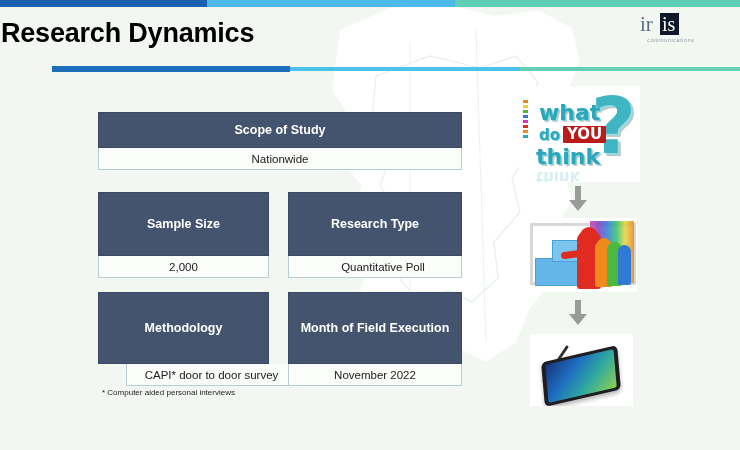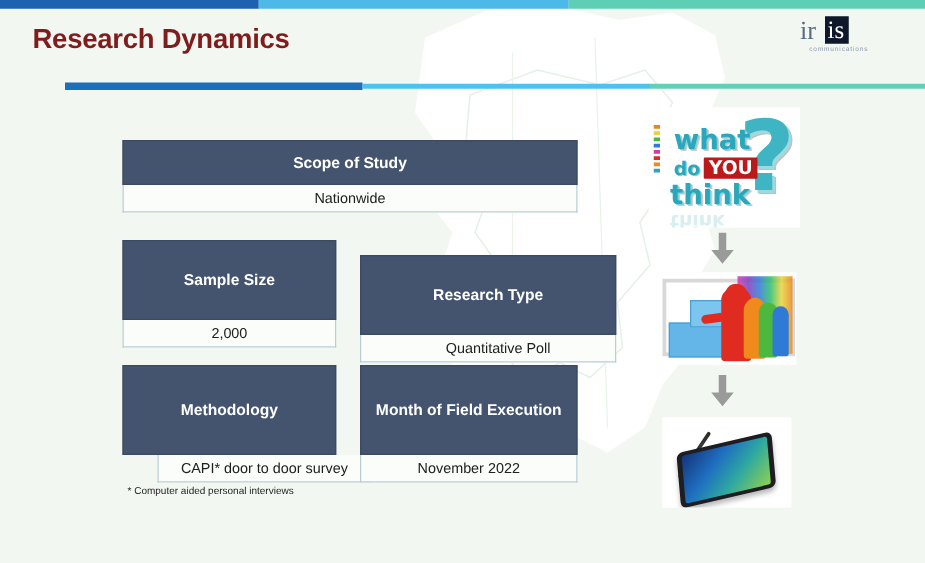--- a/index.html
+++ b/index.html
@@ -39,25 +39,25 @@
     height: 7px;
     display: flex;
   }
   .topbar .seg-a { width: 28%;  background: #1c62b0; }
   .topbar .seg-b { width: 33.5%; background: #4cb9e8; }
   .topbar .seg-c { width: 38.5%; background: #5ecfb4; }
 
   
   .title {
     position: absolute;
-    left: 26px;
+    left: 1px;
     top: 18px;
-    font-size: 22px;
+    font-size: 27px;
     font-weight: bold;
-    color: #7f1d1d;
+    color: #000000;
     letter-spacing: -0.2px;
     white-space: nowrap;
   }
 
   
   .rule {
     position: absolute;
     left: 52px;
     top: 66px;
     width: 688px;
@@ -117,21 +117,21 @@
 
   
   #card-scope   { left: 98px;  top: 112px; width: 364px; }
   #card-scope   .head { height: 36px; }
   #card-scope   .val  { height: 22px; text-align: center; }
 
   #card-sample  { left: 98px;  top: 192px; width: 171px; }
   #card-sample  .head { height: 64px; }
   #card-sample  .val  { height: 22px; }
 
-  #card-type    { left: 288px; top: 204px; width: 205px; }
+  #card-type    { left: 288px; top: 192px; width: 174px; }
   #card-type    .head { height: 64px; }
   #card-type    .val  { height: 22px; padding-left: 16px; }
 
   #card-method  { left: 98px;  top: 292px; width: 171px; }
   #card-method  .head { height: 72px; }
   #card-method  .val  { height: 22px; margin-left: 28px; }
 
   #card-month   { left: 288px; top: 292px; width: 174px; }
   #card-month   .head { height: 72px; }
   #card-month   .val  { height: 22px; }

